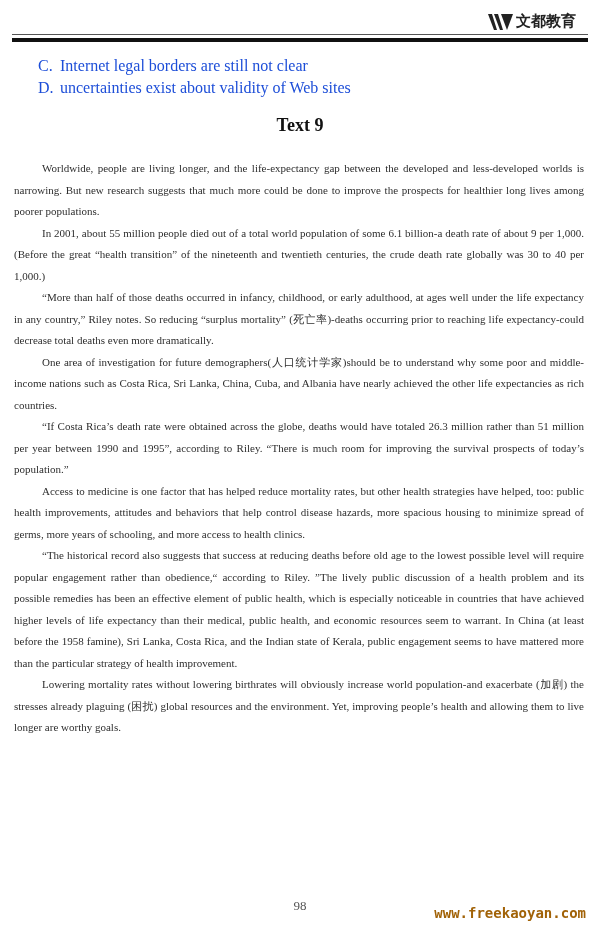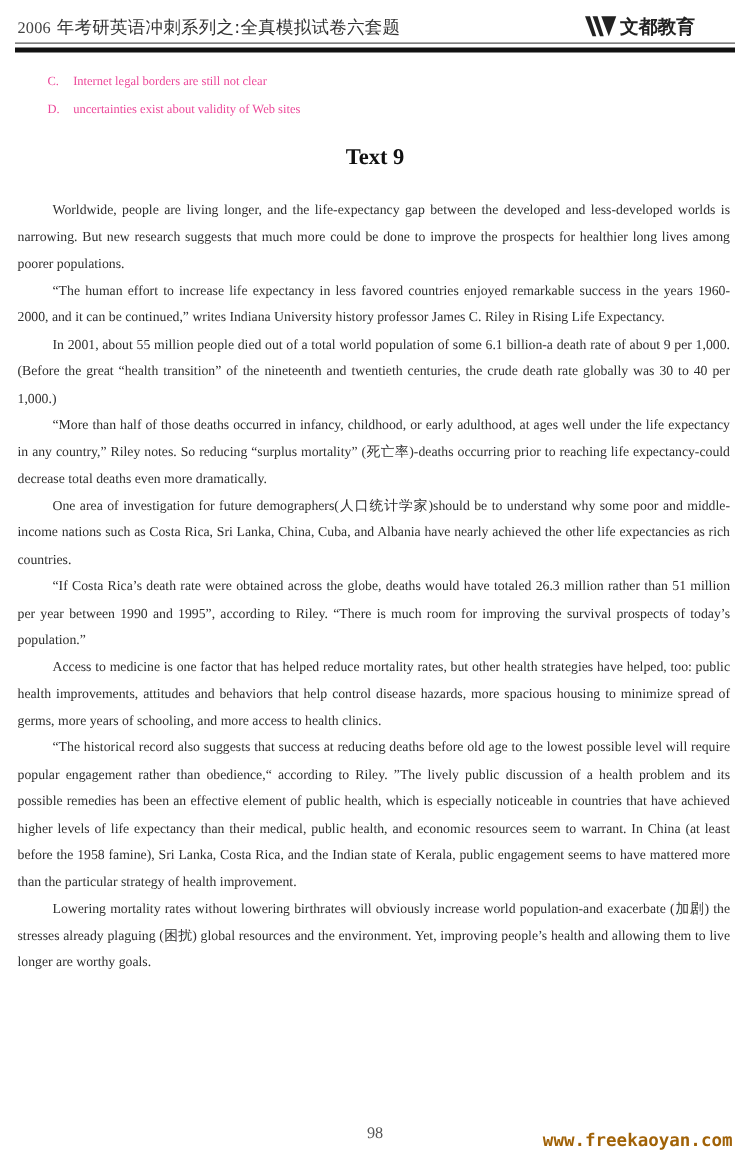--- a/index.html
+++ b/index.html
@@ -11,29 +11,29 @@
     .header {
       position: absolute; left: 12px; right: 12px; top: 8px; height: 28px;
     }
     .header-title {
       position: absolute; left: 2px; top: 5px;
       font-family: "DejaVu Sans", "Liberation Sans", sans-serif;
       font-size: 14px; color: #333; letter-spacing: 0.2px;
     }
     .header-title .yr { font-family: "Liberation Serif", serif; font-size: 13px; color:#444; }
     .brand {
-      position: absolute; right: 32px; top: 4px; display: flex; align-items: flex-start;
+      position: absolute; right: 12px; top: 4px; display: flex; align-items: center;
       font-family: "DejaVu Sans", "Liberation Sans", sans-serif; font-weight: bold;
       font-size: 15px; color: #222;
     }
     .brand-logo { width: 26px; height: 18px; margin-right: 2px; }
     .rule-thin { position: absolute; left: 12px; right: 12px; top: 34px; height: 1px; background: #555; }
     .rule-thick { position: absolute; left: 12px; right: 12px; top: 38px; height: 4px; background: #111; }
 
-    .options { position: absolute; left: 38px; top: 55px; font-size: 10px; line-height: 22px; color: #ec4899; }
+    .options { position: absolute; left: 38px; top: 55px; font-size: 16px; line-height: 22px; color: #1d4ed8; }
     .option { white-space: nowrap; }
     .option .letter { display: inline-block; width: 18px; }
 
     .section-title {
       position: absolute; left: 0; right: 0; top: 115px; text-align: center;
       font-weight: bold; font-size: 18px; color: #111;
     }
 
     .article {
       position: absolute; left: 14px; width: 570px; top: 158px;
@@ -49,24 +49,20 @@
     .watermark {
       position: absolute; right: 14px; top: 905px;
       font-family: "DejaVu Sans Mono", "Liberation Mono", monospace;
       font-weight: bold; font-size: 14px; color: #a16207;
     }
   </style>
 </head>
 <body>
 
 <div class="header">
-  <div class="header-title">
-    <span class="yr">2006</span>
-    <span>年考研英语冲刺系列之:全真模拟试卷六套题</span>
-  </div>
   <div class="brand">
     <svg class="brand-logo" viewBox="0 0 26 18">
       <polygon points="0,1 4,1 9,17 6,17" fill="#222"></polygon>
       <polygon points="6,1 10,1 15,17 12,17" fill="#222"></polygon>
       <polygon points="13,1 25,1 19,17" fill="#222"></polygon>
     </svg>
     <span>文都教育</span>
   </div>
 </div>
 <div class="rule-thin"></div>
@@ -80,21 +76,20 @@
   <div class="option">
     <span class="letter">D.</span>
     <span>uncertainties exist about validity of Web sites</span>
   </div>
 </div>
 
 <div class="section-title">Text 9</div>
 
 <div class="article">
   <p>Worldwide, people are living longer, and the life-expectancy gap between the developed and less-developed worlds is narrowing. But new research suggests that much more could be done to improve the prospects for healthier long lives among poorer populations.</p>
-  <p>“The human effort to increase life expectancy in less favored countries enjoyed remarkable success in the years 1960-2000, and it can be continued,” writes Indiana University history professor James C. Riley in Rising Life Expectancy.</p>
   <p>In 2001, about 55 million people died out of a total world population of some 6.1 billion-a death rate of about 9 per 1,000. (Before the great “health transition” of the nineteenth and twentieth centuries, the crude death rate globally was 30 to 40 per 1,000.)</p>
   <p>“More than half of those deaths occurred in infancy, childhood, or early adulthood, at ages well under the life expectancy in any country,” Riley notes. So reducing “surplus mortality” (死亡率)-deaths occurring prior to reaching life expectancy-could decrease total deaths even more dramatically.</p>
   <p>One area of investigation for future demographers(人口统计学家)should be to understand why some poor and middle-income nations such as Costa Rica, Sri Lanka, China, Cuba, and Albania have nearly achieved the other life expectancies as rich countries.</p>
   <p>“If Costa Rica’s death rate were obtained across the globe, deaths would have totaled 26.3 million rather than 51 million per year between 1990 and 1995”, according to Riley. “There is much room for improving the survival prospects of today’s population.”</p>
   <p>Access to medicine is one factor that has helped reduce mortality rates, but other health strategies have helped, too: public health improvements, attitudes and behaviors that help control disease hazards, more spacious housing to minimize spread of germs, more years of schooling, and more access to health clinics.</p>
   <p>“The historical record also suggests that success at reducing deaths before old age to the lowest possible level will require popular engagement rather than obedience,“ according to Riley. ”The lively public discussion of a health problem and its possible remedies has been an effective element of public health, which is especially noticeable in countries that have achieved higher levels of life expectancy than their medical, public health, and economic resources seem to warrant. In China (at least before the 1958 famine), Sri Lanka, Costa Rica, and the Indian state of Kerala, public engagement seems to have mattered more than the particular strategy of health improvement.</p>
   <p>Lowering mortality rates without lowering birthrates will obviously increase world population-and exacerbate (加剧) the stresses already plaguing (困扰) global resources and the environment. Yet, improving people’s health and allowing them to live longer are worthy goals.</p>
 </div>
 
 <div class="page-number">98</div>

